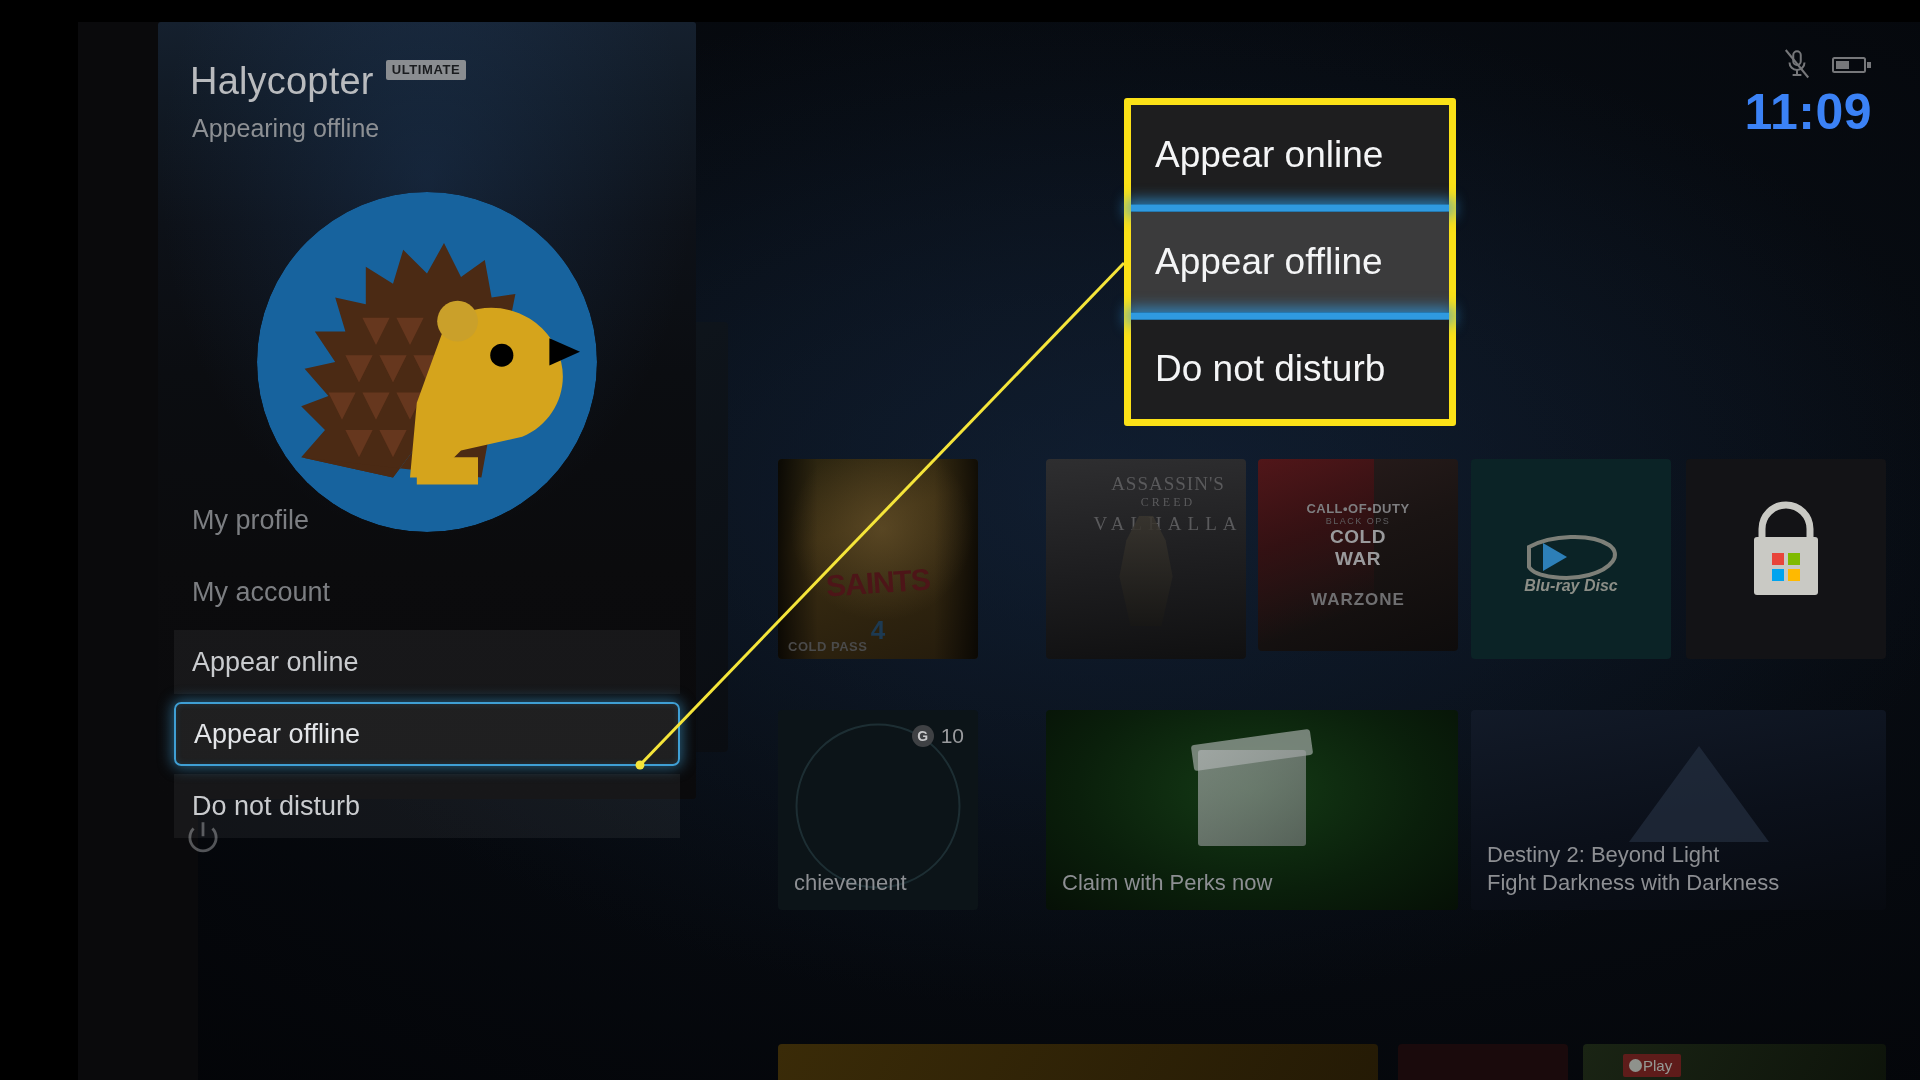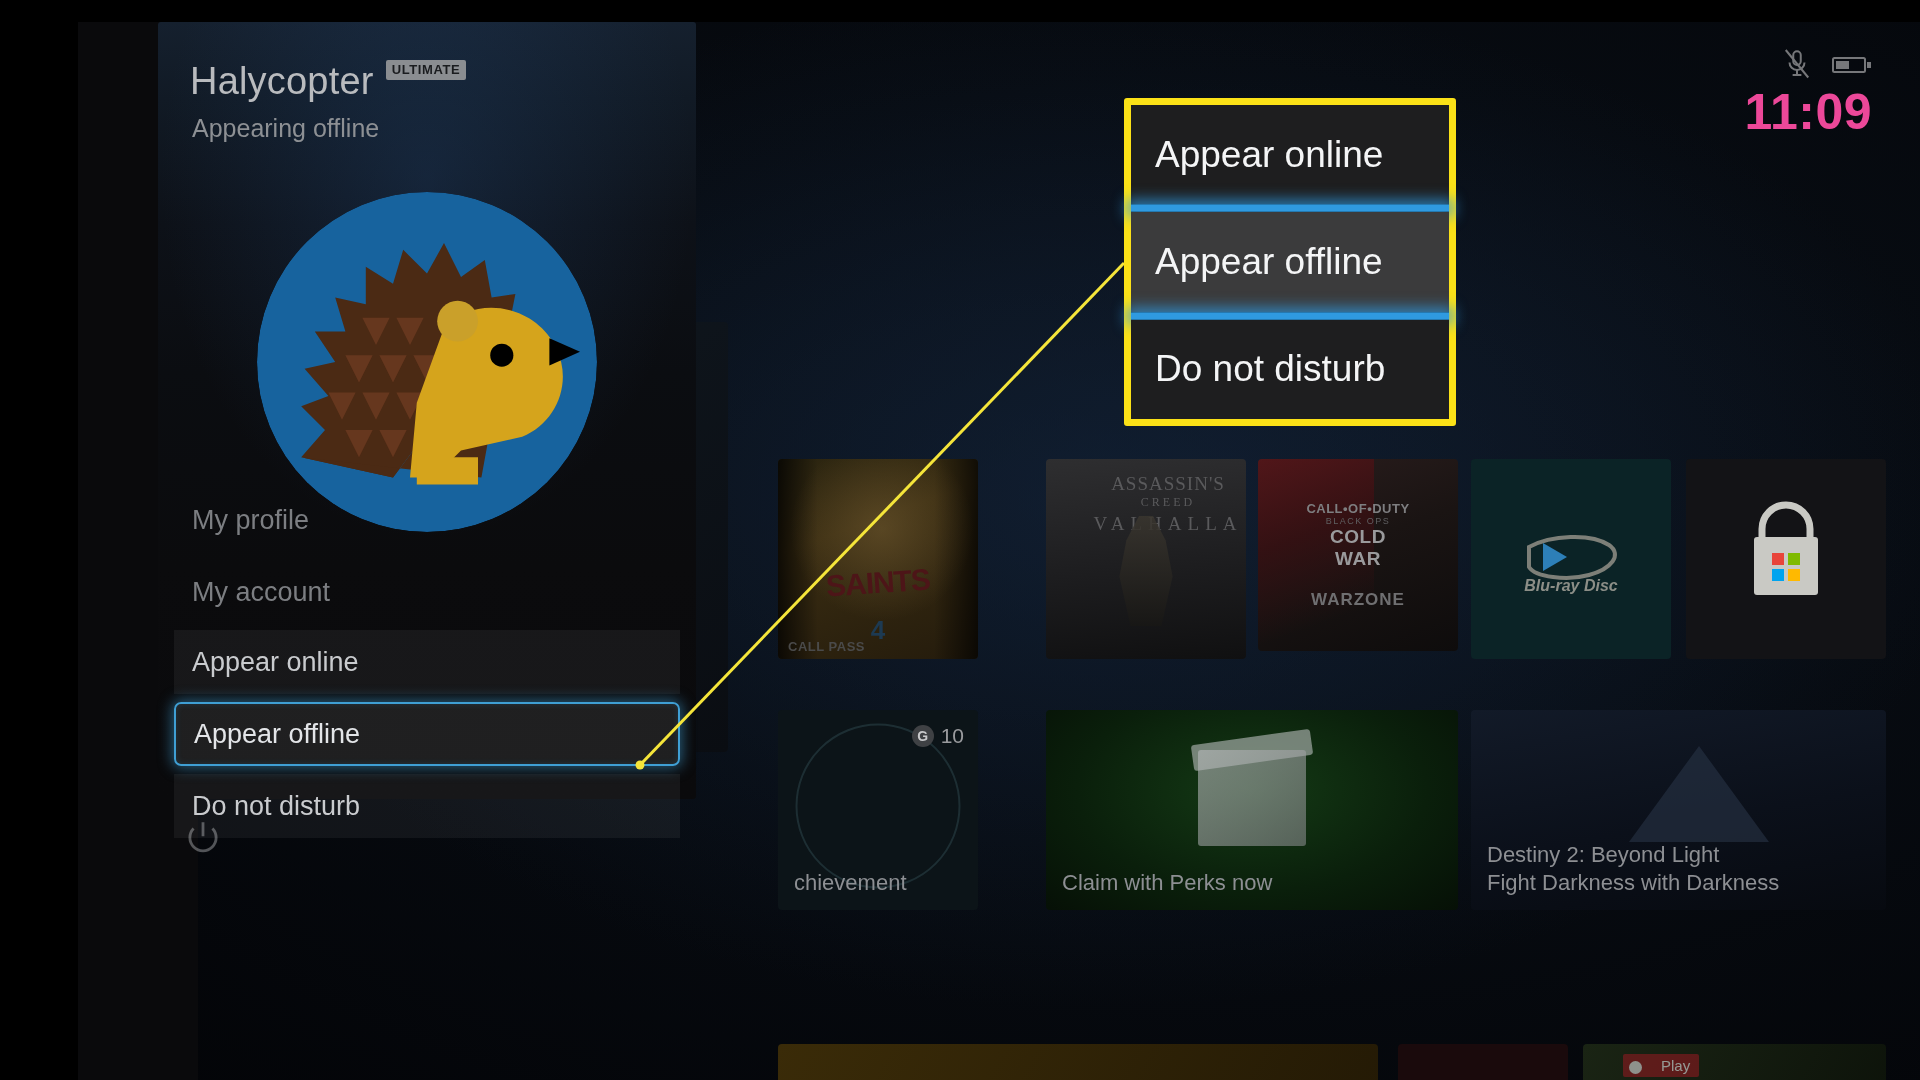--- a/index.html
+++ b/index.html
@@ -103,29 +103,29 @@
     background: linear-gradient(170deg,#121a28 0%,#0b101a 55%,#070a10 100%); }
   .dest-pyr { position:absolute; left:38%; top:18%; width:0; height:0;
     border-left:70px solid transparent; border-right:70px solid transparent;
     border-bottom:96px solid rgba(40,52,70,.6);}
 
   .t-bot1 { left: 700px; top: 1022px; width: 600px; height: 58px;
     background: linear-gradient(120deg,#3a2b08,#241a05); }
   .t-bot2 { left: 1320px; top: 1022px; width: 170px; height: 58px; background:#1a0a0c; }
   .t-bot3 { left: 1505px; top: 1022px; width: 303px; height: 58px;
     background: linear-gradient(120deg,#1a2414,#0d130a); }
-  .play-badge { position:absolute; left: 1545px; top: 1032px; display:flex; align-items:flex-end; gap:19px;
+  .play-badge { position:absolute; left: 1545px; top: 1032px; display:flex; align-items:center; gap:1px;
     background:#8a1a20; border-radius:2px; padding:3px 9px 3px 6px; opacity:.62; }
   .play-badge .pb-ico { width:13px; height:13px; border-radius:50%; background:#d8d8d8; }
   .play-badge .pb-txt { font-size:15px; color:#e4e4e4; }
 
   
   .status { position:absolute; right: 48px; top: 48px; text-align: right; }
   .status-icons { display:flex; justify-content:flex-end; align-items:center; gap: 20px; margin-bottom: 4px; }
-  .clock { font-size: 50px; font-weight: bold; color: #ec4899; letter-spacing: 0.5px; line-height:1.05; }
+  .clock { font-size: 50px; font-weight: bold; color: #3b82f6; letter-spacing: 0.5px; line-height:1.05; }
 
   
   .panel {
     position: absolute; left: 158px; top: 22px; width: 538px; height: 777px;
     background: linear-gradient(180deg, #15202e 0%, #111a25 10%, #0d1118 26%, #0b0d11 45%, #0b0b0d 70%, #0a0a0c 100%);
     border-radius: 3px;
   }
   .p-glow { position:absolute; left:0; right:0; top:0; height: 520px;
     background: radial-gradient(ellipse at 50% 30%, rgba(35,70,115,.34) 0%, rgba(0,0,0,0) 70%); }
   .p-name-row { position:absolute; left: 32px; top: 38px; display:flex; align-items:center; gap: 12px; }
@@ -212,21 +212,21 @@
         <path d="M6.6 6.6a7.5 7.5 0 1 0 10.8 0" stroke="#bdbfc2" stroke-width="1.6" fill="none"></path>
       </svg>
     </div>
 
     <div class="tile t-bigleft"></div>
 
     <div class="tile t-saints">
       <div class="saints-art"></div>
       <div class="saints-logo">SAINTS</div>
       <div class="saints-4">4</div>
-      <div class="gp-badge">CALL PASS</div>
+      <div class="gp-badge">COLD PASS</div>
     </div>
 
     <div class="tile t-valhalla">
       <div class="vh-top">
         <div class="vh-a">ASSASSIN'S</div>
         <div class="vh-c">CREED</div>
         <div class="vh-v">VALHALLA</div>
       </div>
       <div class="vh-fig"></div>
     </div>

